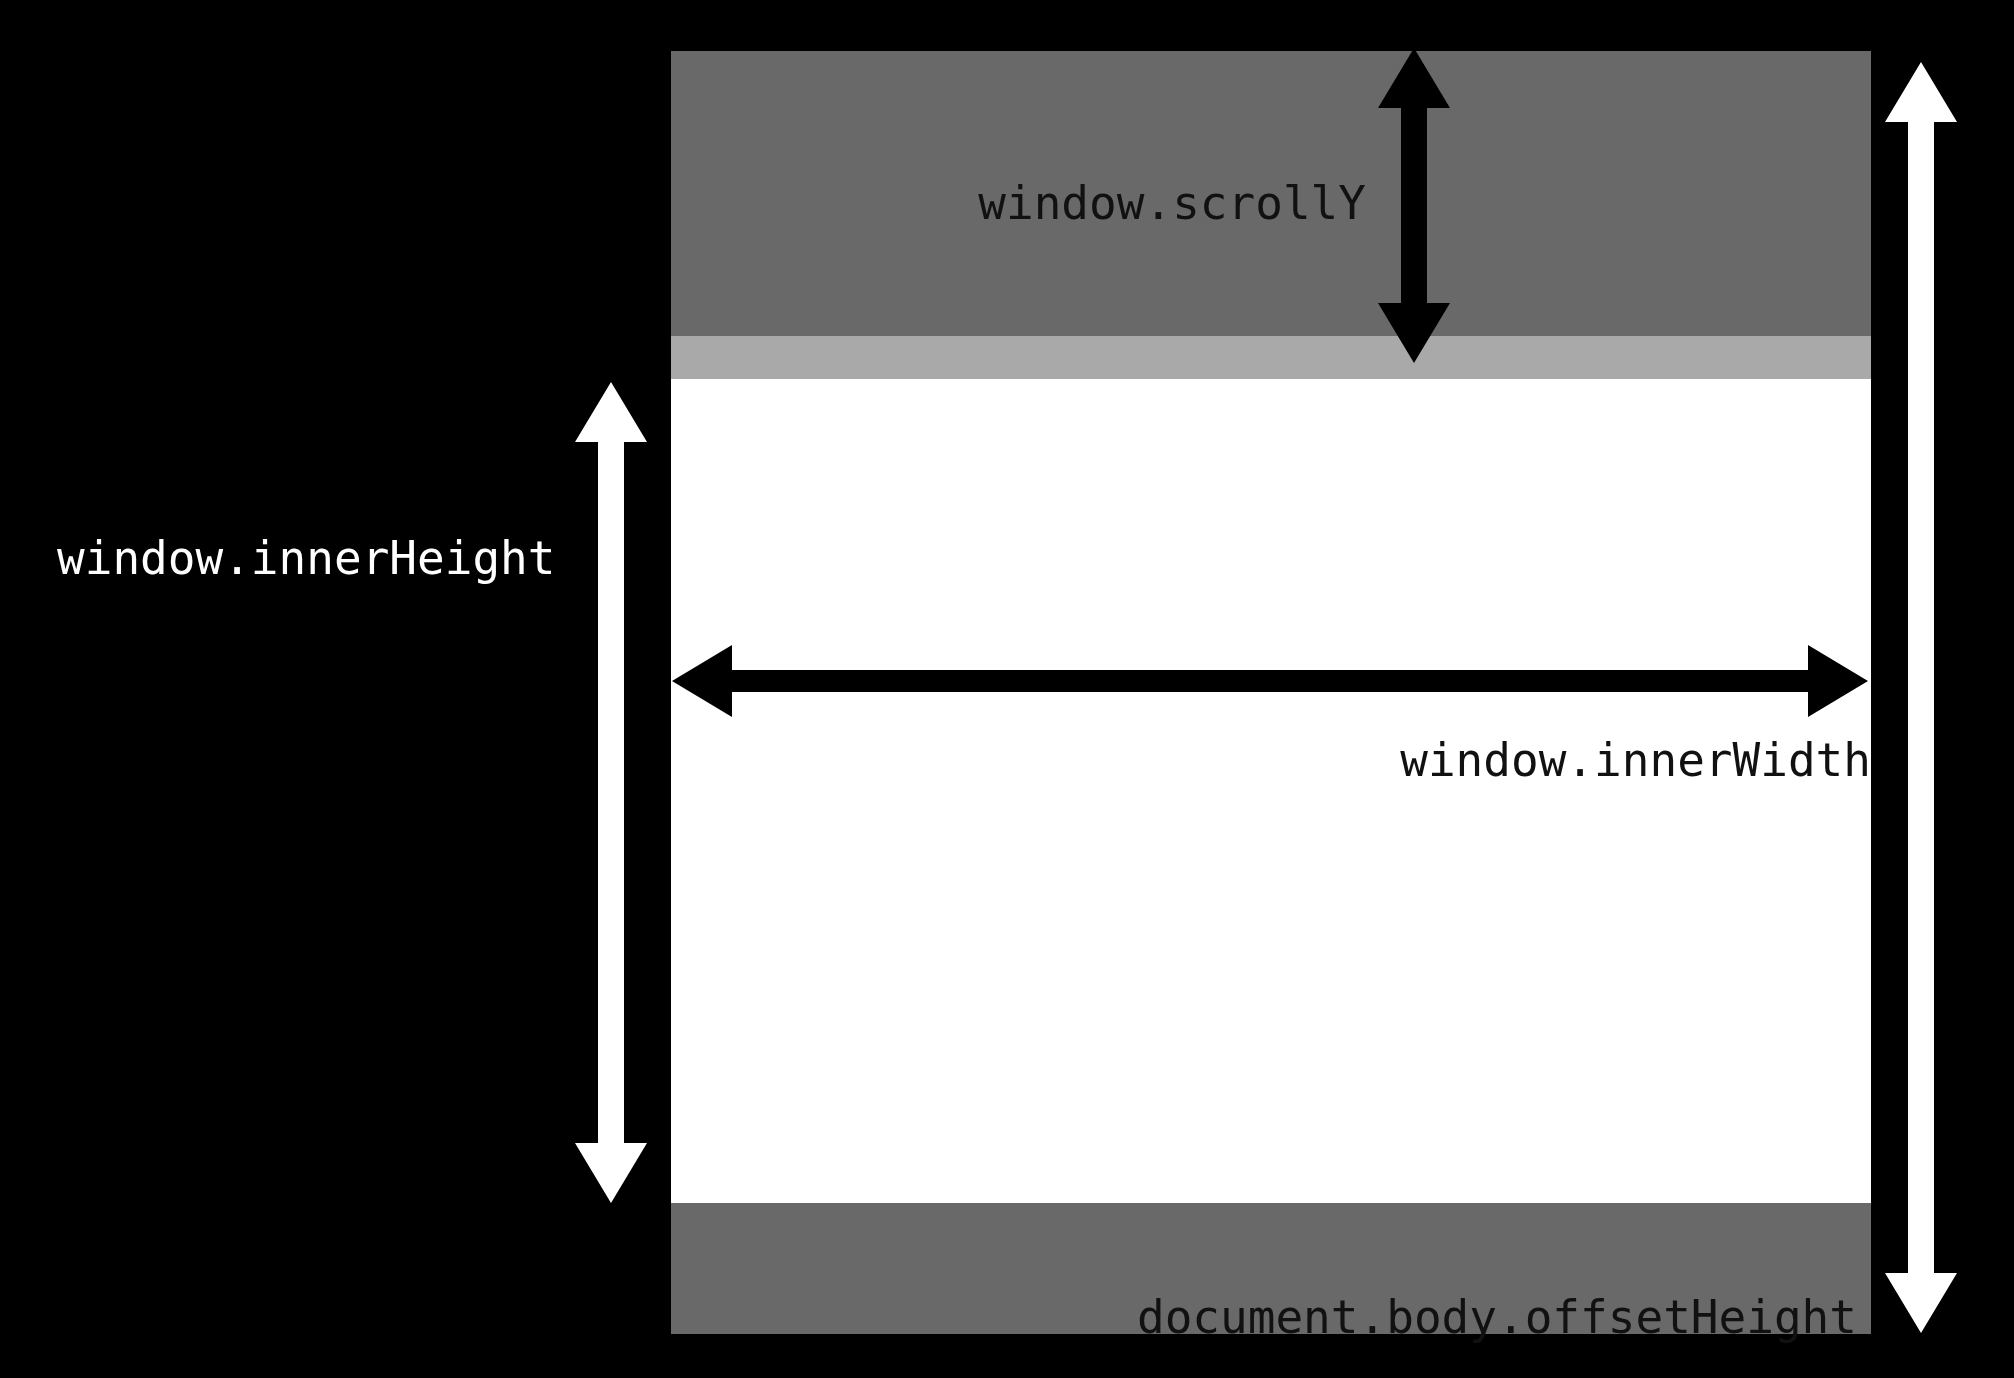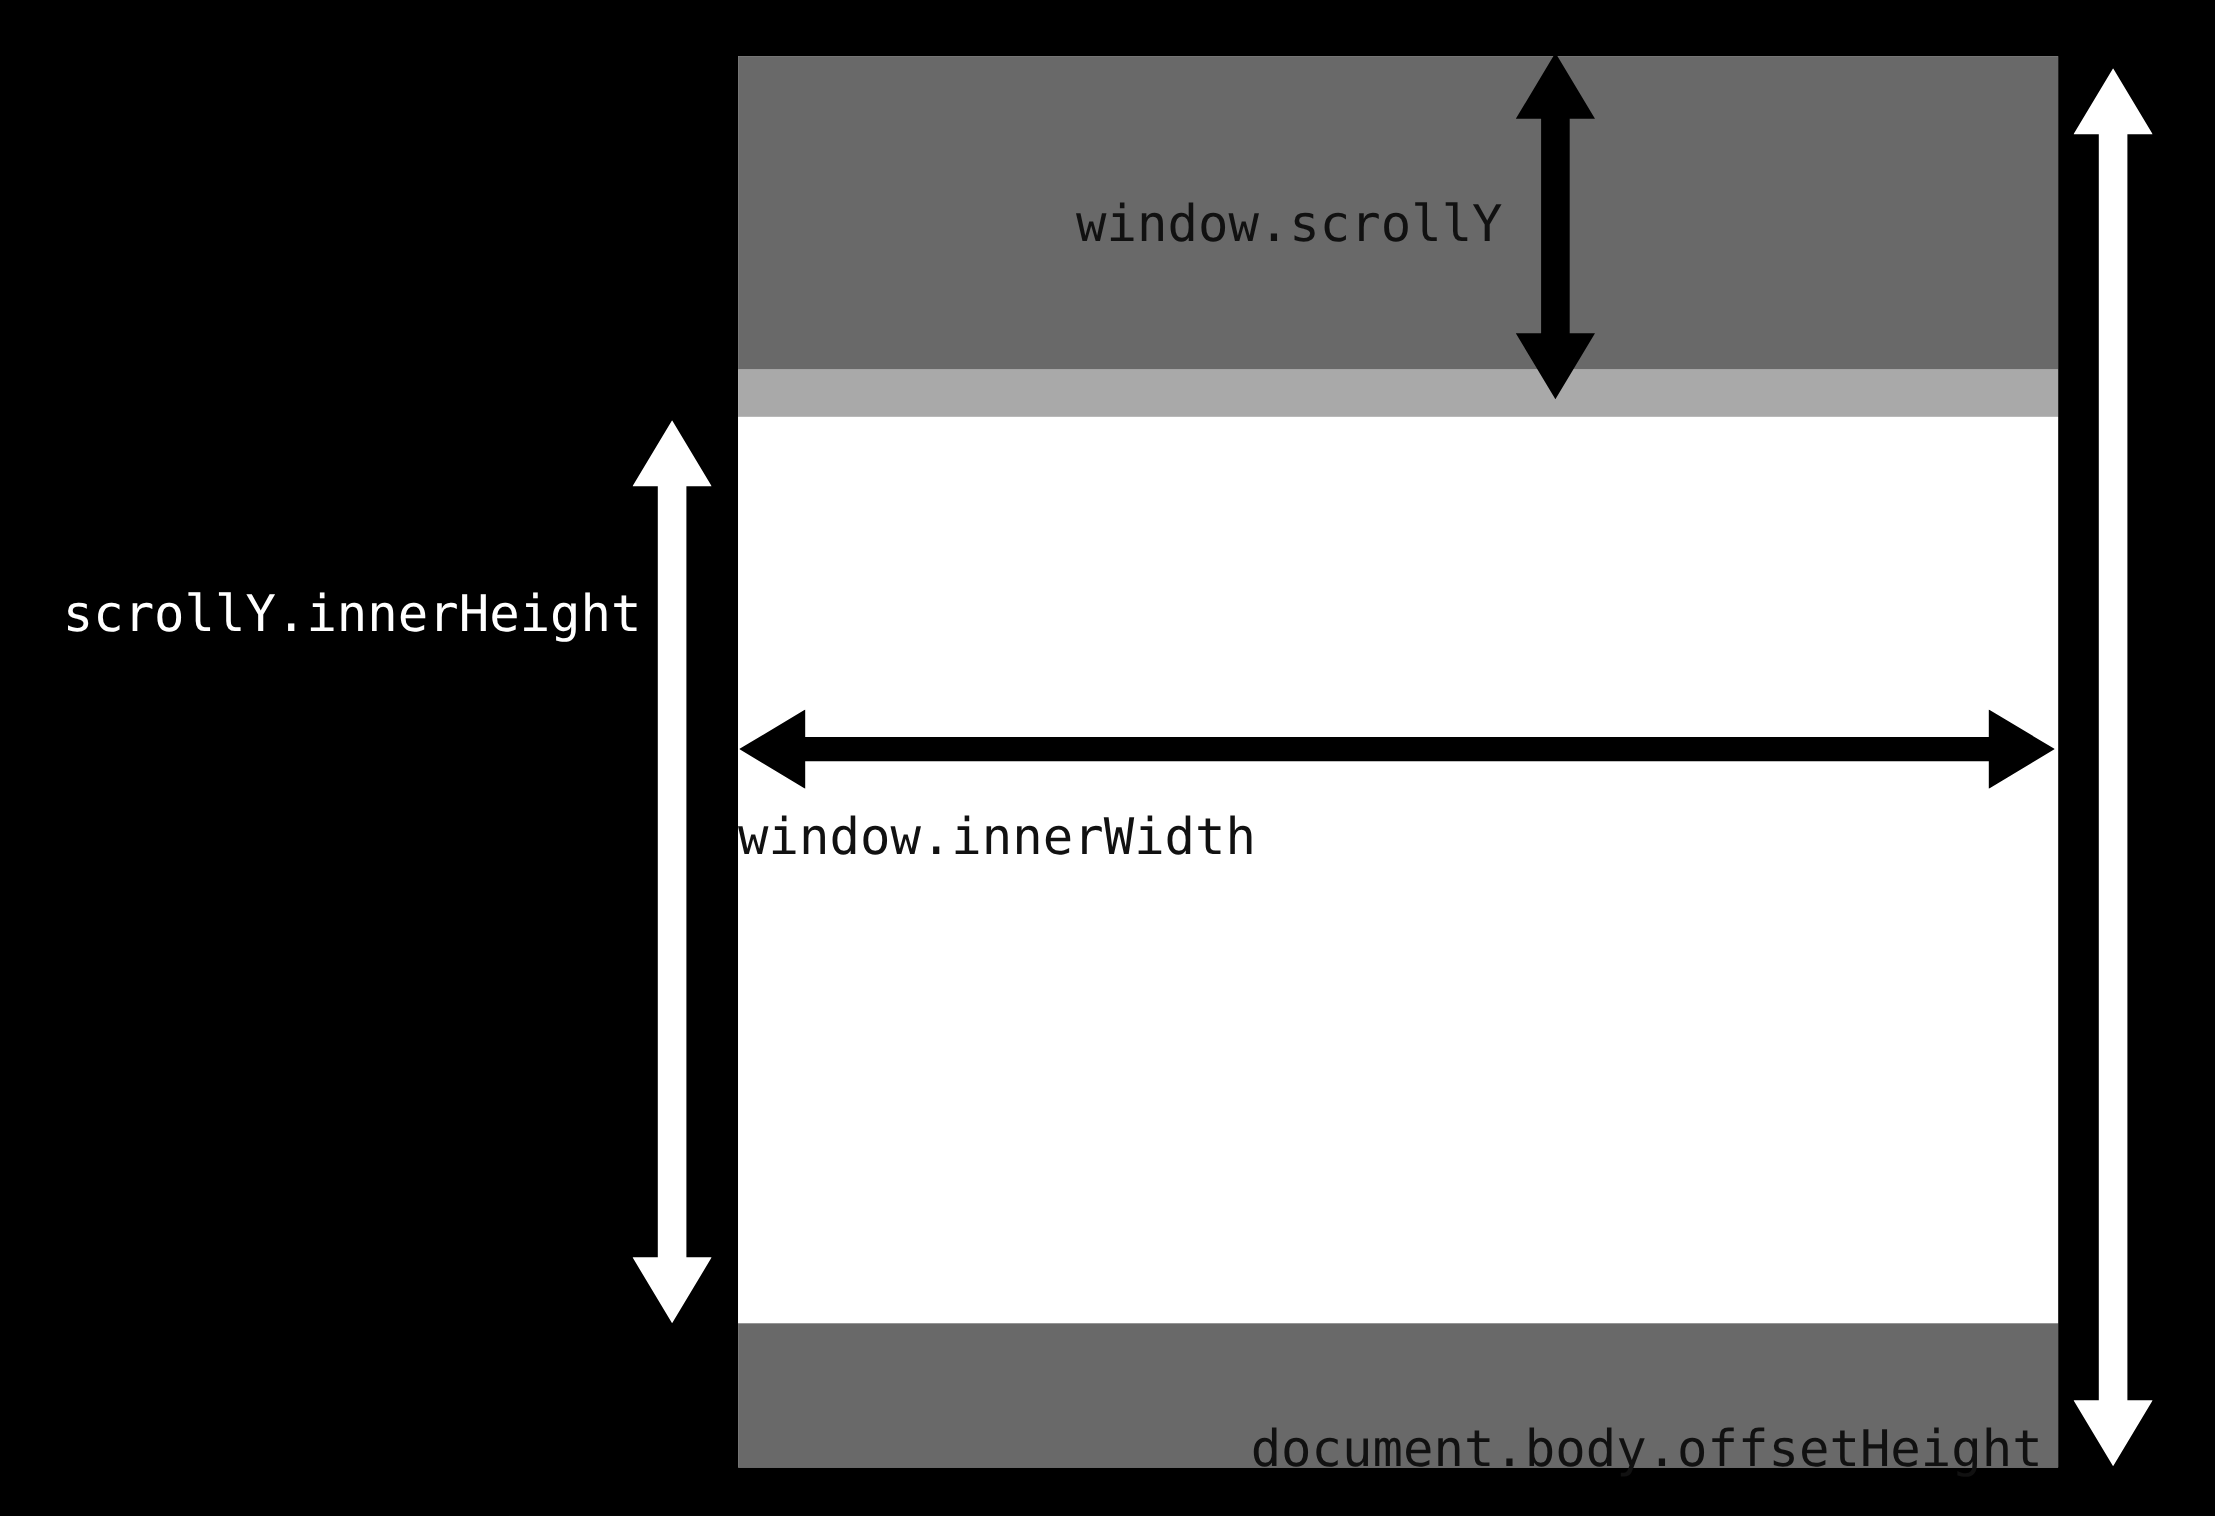--- a/index.html
+++ b/index.html
@@ -51,21 +51,21 @@
   }
   .label.inner-height {
     left: 57px;
     top: 531px;
     color: #fff;
   }
   .label.inner-width {
     left: 671px;
     top: 733px;
     width: 1200px;
-    text-align: left;
+    text-align: right;
     color: #111;
   }
   .label.offset-height {
     right: 157px;
     top: 1266px;
     color: #111;
   }
 </style>
 </head>
 <body>
@@ -90,18 +90,18 @@
   <svg class="arrow inner-width" width="1196" height="72" viewBox="0 0 1196 72">
     <polygon points="0,36 60,0 60,25 1136,25 1136,0 1196,36 1136,72 1136,47 60,47 60,72" fill="#000000"></polygon>
   </svg>
 
   <svg class="arrow offset-height" width="72" height="1271" viewBox="0 0 72 1271">
     <polygon points="36,0 72,60 49,60 49,1211 72,1211 36,1271 0,1211 23,1211 23,60 0,60" fill="#FFFFFF"></polygon>
   </svg>
 
   <div class="label scroll-y" style="color: rgb(17, 17, 17);">window.scrollY</div>
 
-  <div class="label inner-height" style="color: rgb(255, 255, 255);">scrollY.innerHeight</div>
+  <div class="label inner-height" style="color: rgb(255, 255, 255);">window.innerHeight</div>
 
   <div class="label inner-width" style="color: rgb(17, 17, 17);">window.innerWidth</div>
 
   <div class="label offset-height" style="color: rgb(17, 17, 17); margin-top: 24px;">document.body.offsetHeight</div>
 </div>
 
 </body></html>

